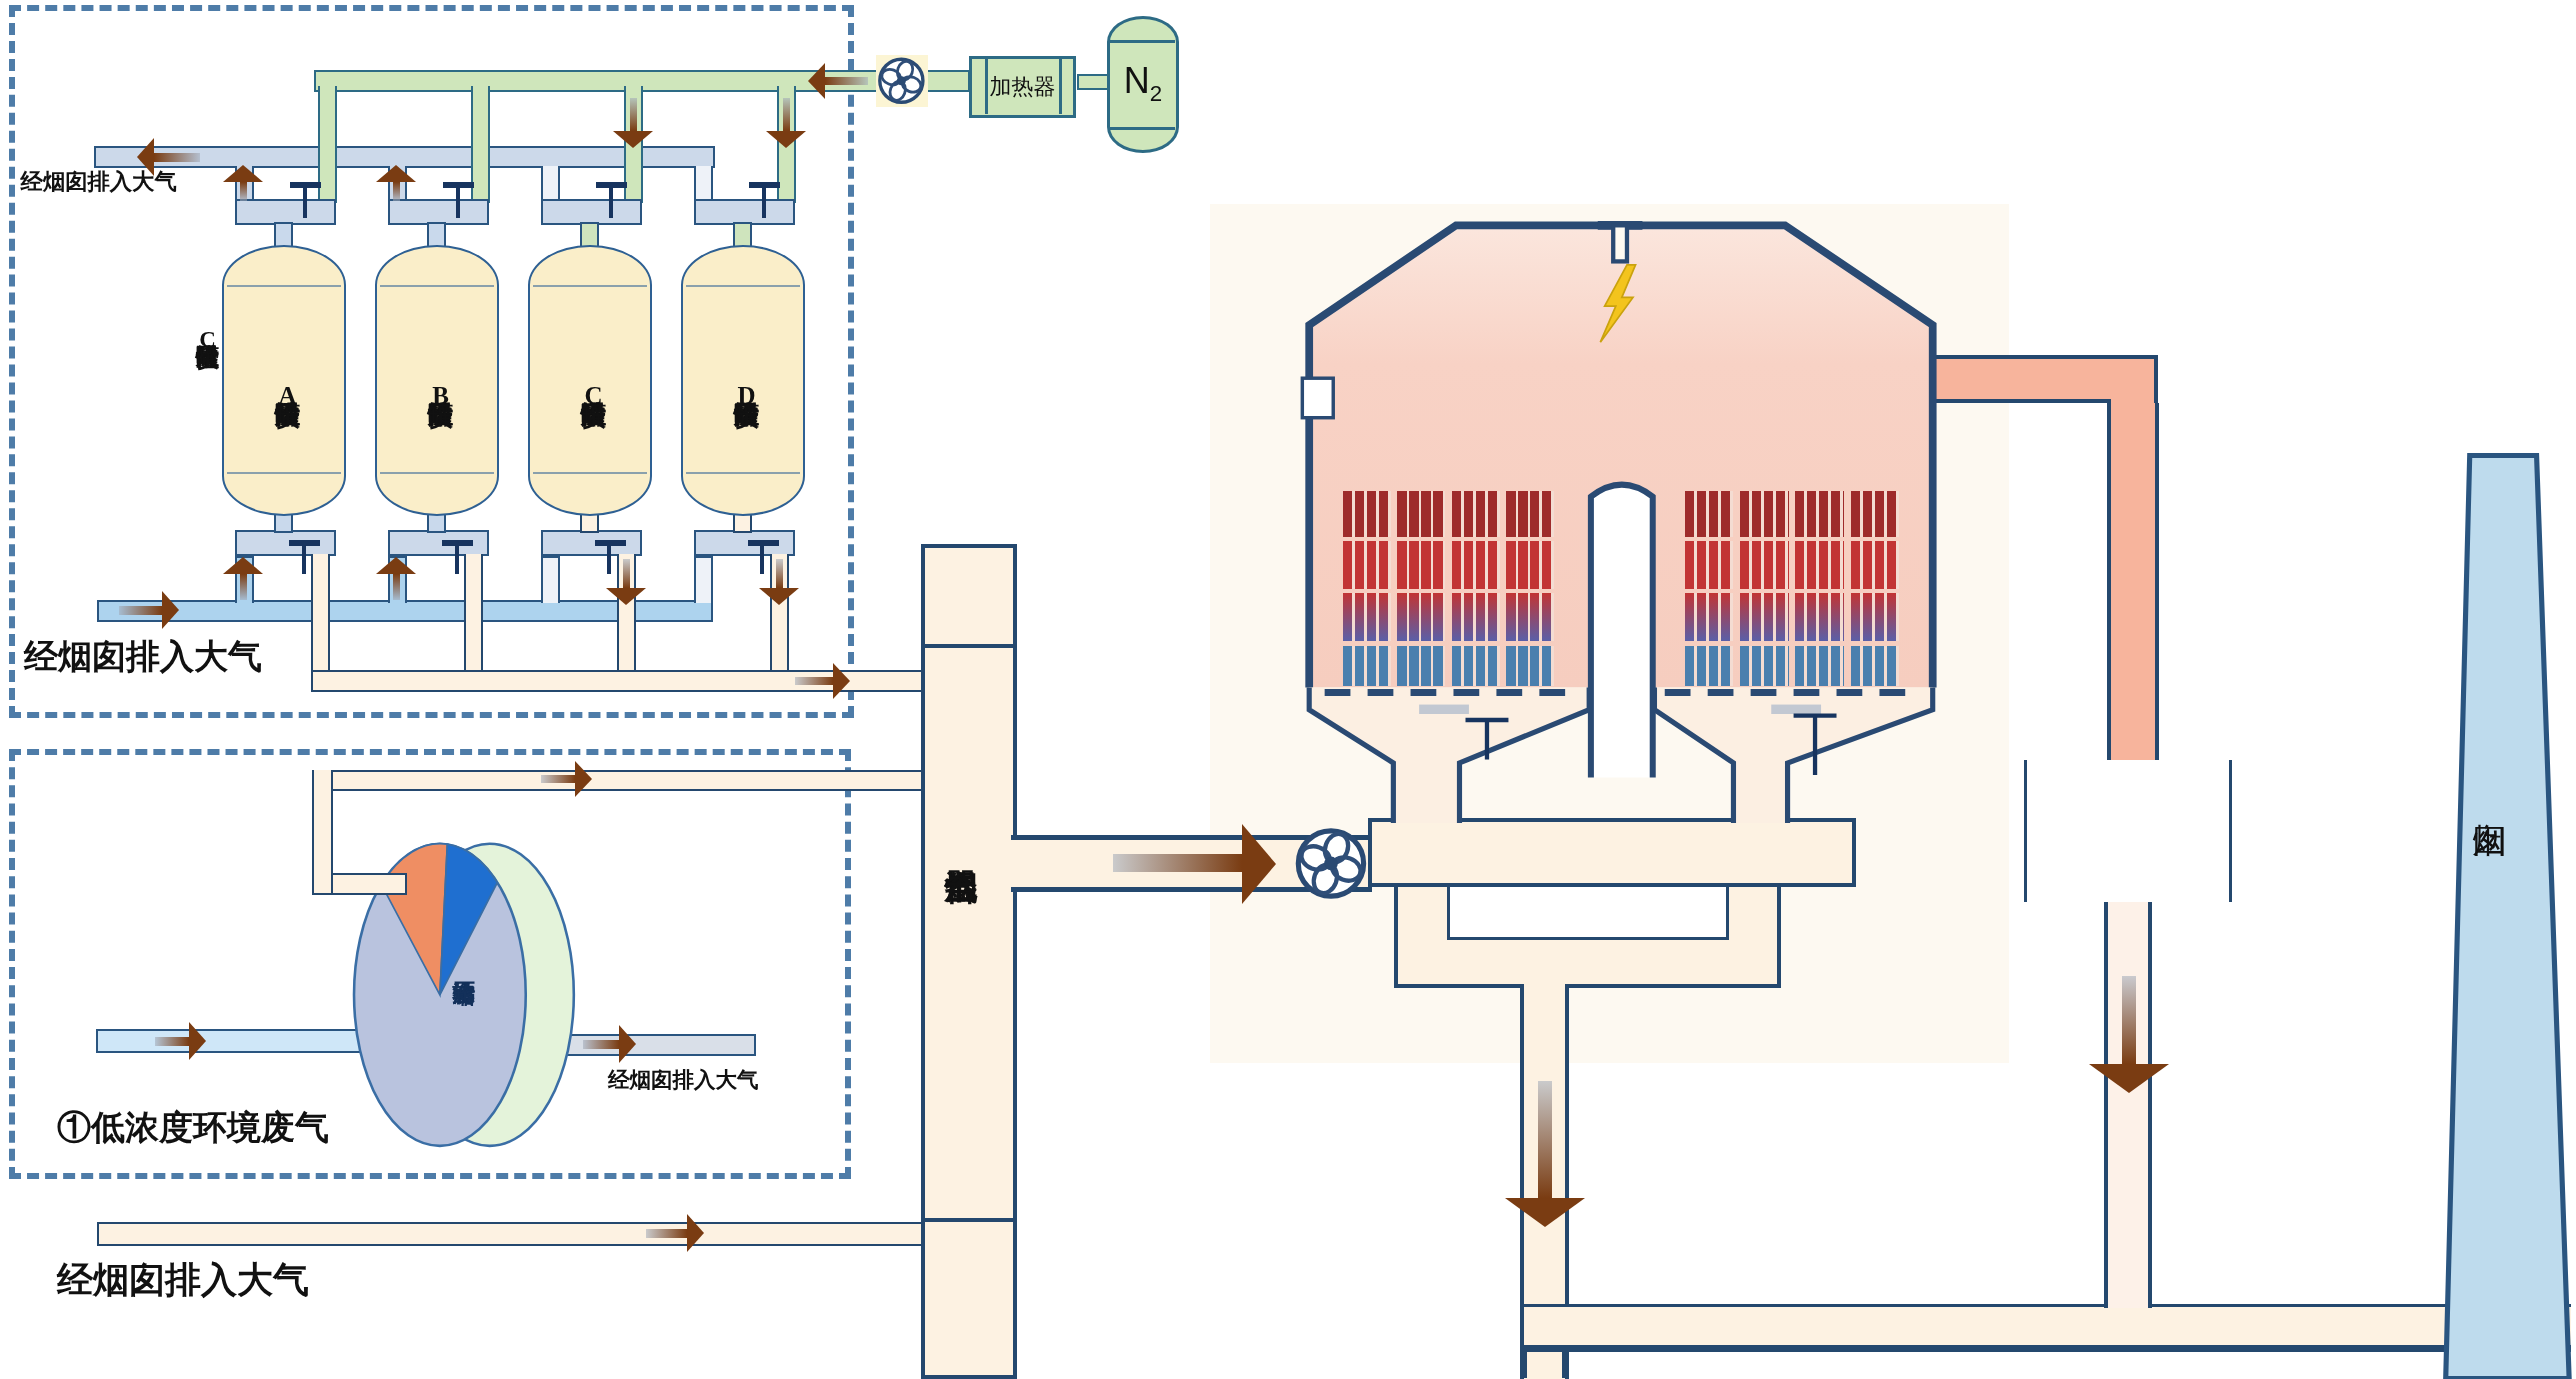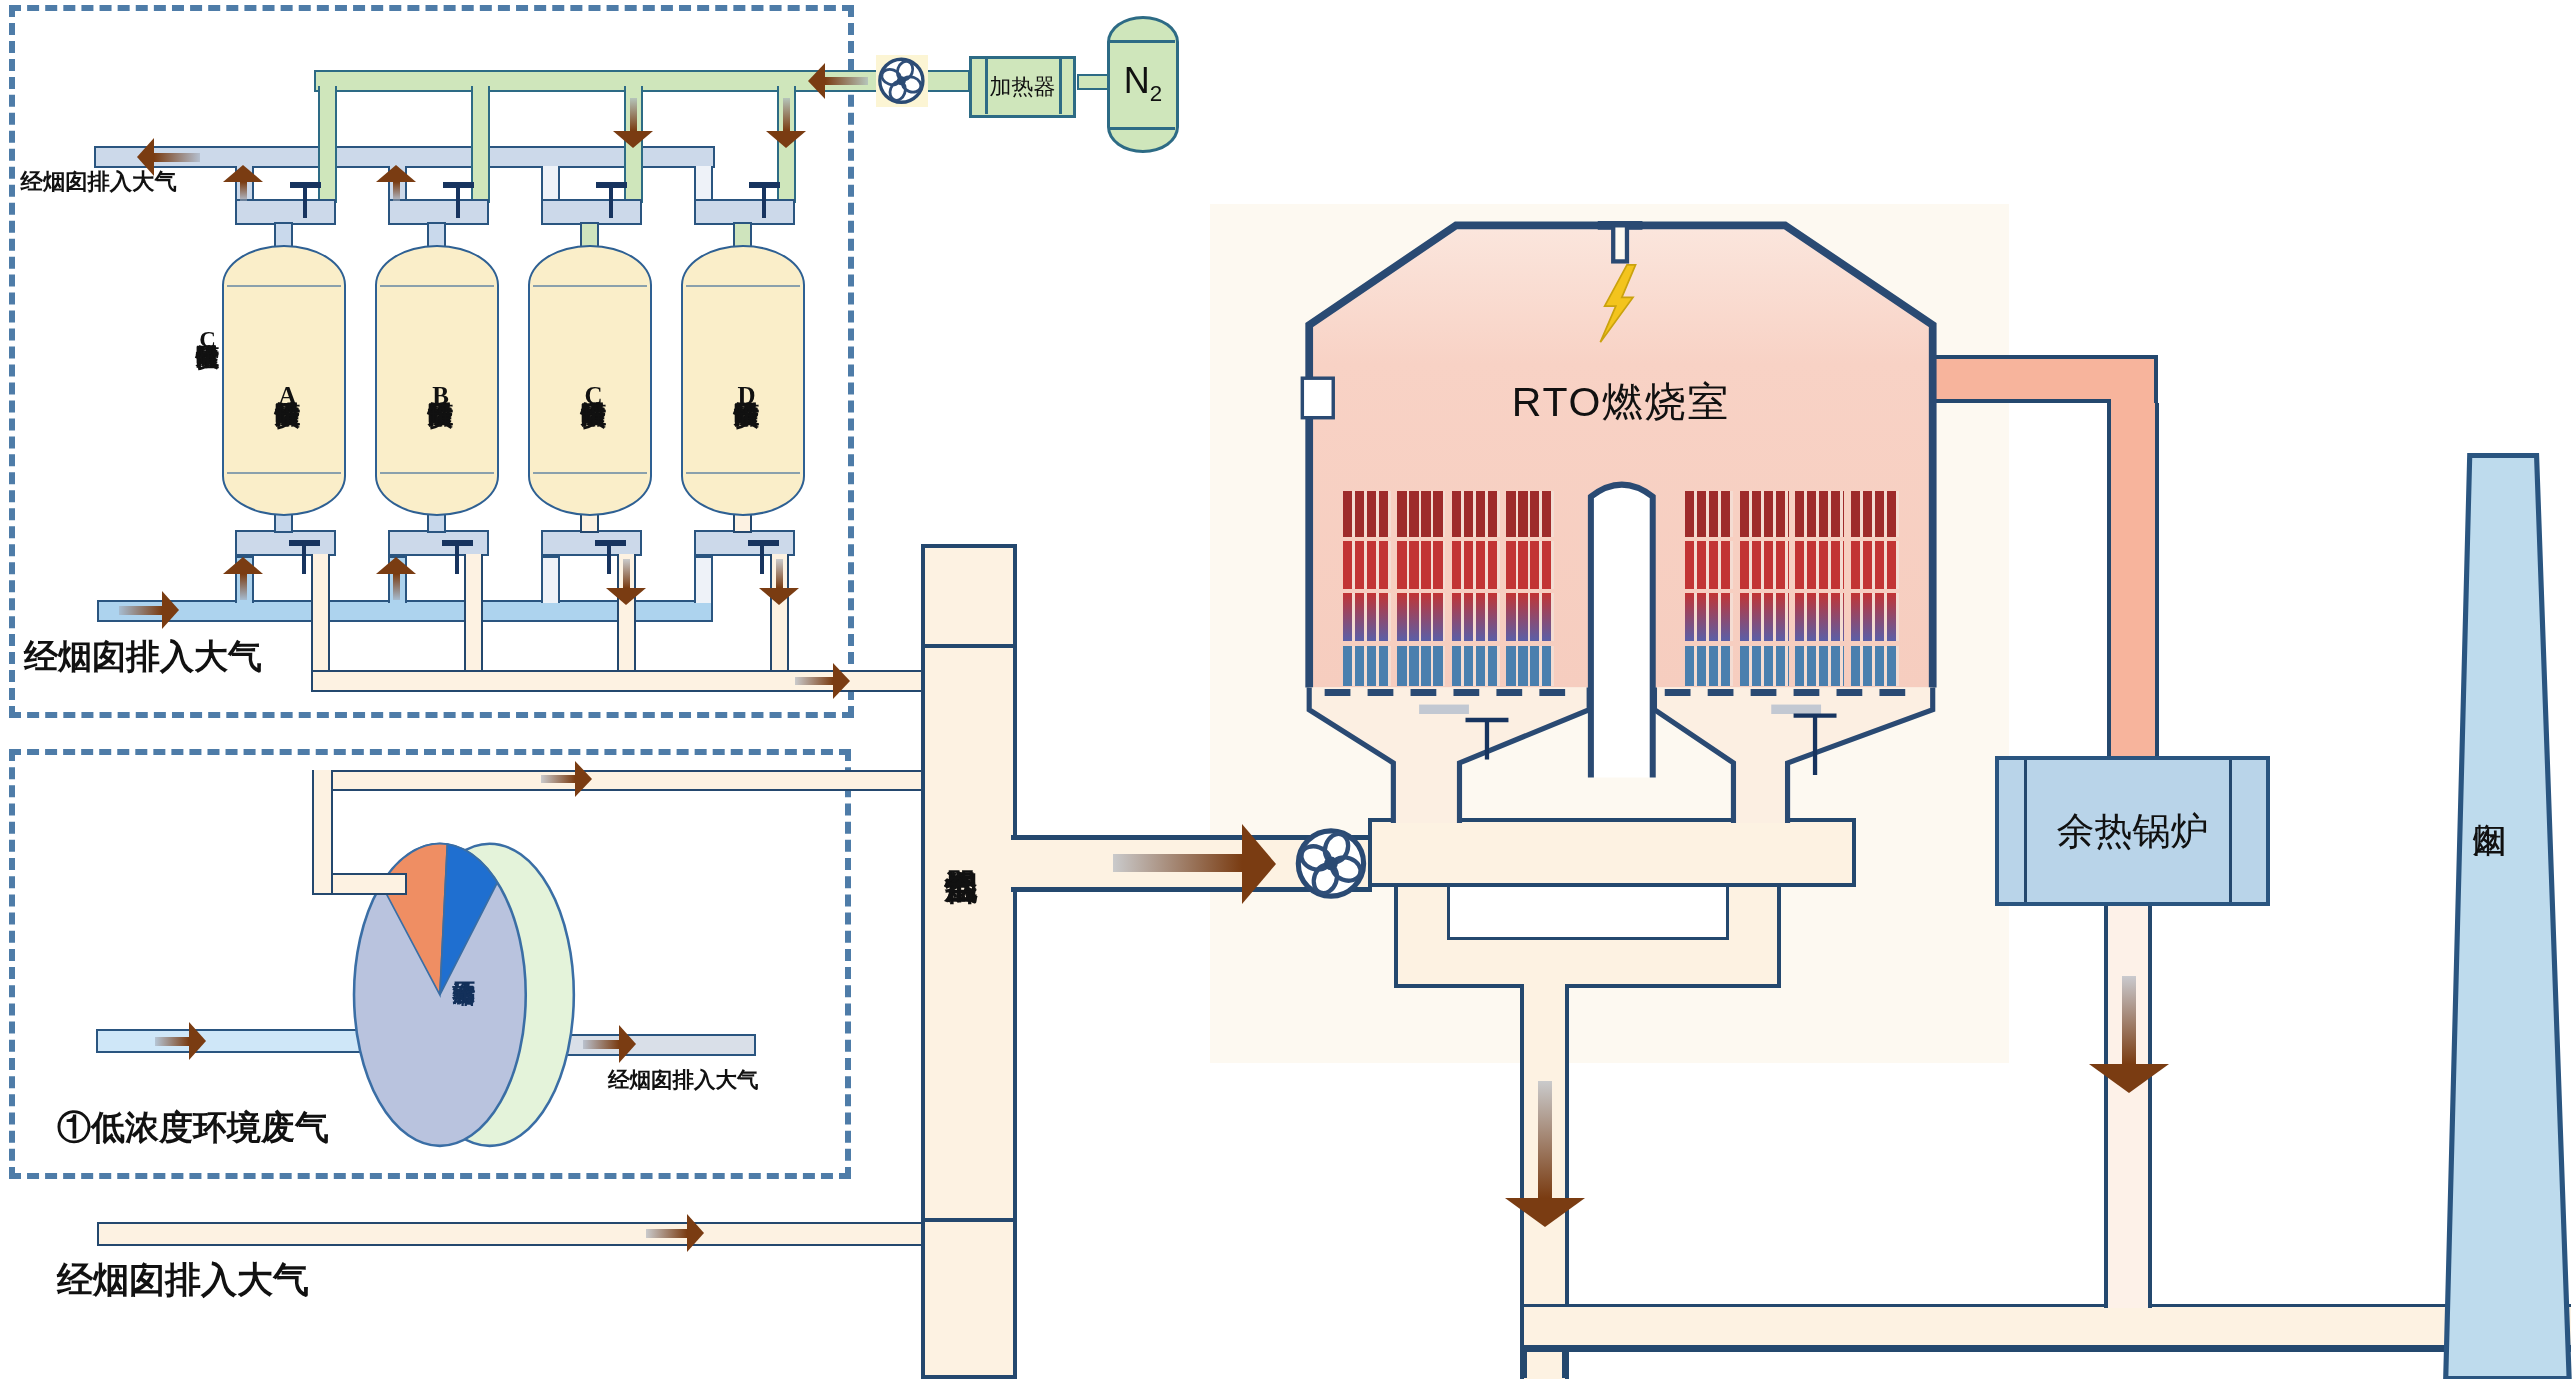--- a/index.html
+++ b/index.html
@@ -310,25 +310,21 @@
         <div class="c-group" style="background: repeating-linear-gradient(90deg, rgba(0, 0, 0, 0) 0px, rgba(0, 0, 0, 0) 9.5px, rgb(244, 220, 210) 9.5px, rgb(244, 220, 210) 12px), linear-gradient(rgb(194, 52, 52), rgb(90, 95, 168));"></div>
       </div>
       <div class="c-row" style="left: 1685px; top: 646px; width: 214px; height: 40px;">
         <div class="c-group" style="background: repeating-linear-gradient(90deg, rgba(0, 0, 0, 0) 0px, rgba(0, 0, 0, 0) 9.5px, rgb(244, 220, 210) 9.5px, rgb(244, 220, 210) 12px), linear-gradient(rgb(74, 127, 174), rgb(74, 127, 174));"></div>
         <div class="c-group" style="background: repeating-linear-gradient(90deg, rgba(0, 0, 0, 0) 0px, rgba(0, 0, 0, 0) 9.5px, rgb(244, 220, 210) 9.5px, rgb(244, 220, 210) 12px), linear-gradient(rgb(74, 127, 174), rgb(74, 127, 174));"></div>
         <div class="c-group" style="background: repeating-linear-gradient(90deg, rgba(0, 0, 0, 0) 0px, rgba(0, 0, 0, 0) 9.5px, rgb(244, 220, 210) 9.5px, rgb(244, 220, 210) 12px), linear-gradient(rgb(74, 127, 174), rgb(74, 127, 174));"></div>
         <div class="c-group" style="background: repeating-linear-gradient(90deg, rgba(0, 0, 0, 0) 0px, rgba(0, 0, 0, 0) 9.5px, rgb(244, 220, 210) 9.5px, rgb(244, 220, 210) 12px), linear-gradient(rgb(74, 127, 174), rgb(74, 127, 174));"></div>
       </div>
     </div>
 
-  <div class="lbl-plain" style="left:1449px;top:375px;width:344px;text-align:center;font-size:41px;letter-spacing:1.7px;">RTO燃烧室</div>
-
-  <div class="abs" style="left:1995px;top:756px;width:275px;height:150px;background:#b9d4e9;border:4.3px solid #2a5580;display:flex;align-items:center;justify-content:center;">
-    <span style="font-size:38px;">余热锅炉</span>
-  </div>
+
   <div class="navybar" style="left:2024px;top:760px;width:3.4px;height:142px;"></div>
   <div class="navybar" style="left:2229px;top:760px;width:3.4px;height:142px;"></div>
 
   <svg style="left:2432px;top:443px;" width="144" height="937" viewBox="2830 515 168 1090">
     <polygon points="2874,528 2952,528 2990,1605 2846,1605" fill="#bedbed" stroke="#2a5580" stroke-width="6"></polygon>
   </svg>
   <div class="abs vtext" style="left:2475px;top:797px;width:38px;height:155px;font-size:34px;font-family:'Liberation Sans',sans-serif;font-weight:normal;">烟囱</div>
 
   <svg style="left:0;top:0;" width="2576" height="1379" viewBox="0 0 2998 1605" pointer-events="none">
     <g transform="translate(1049,94) scale(0.66)">

